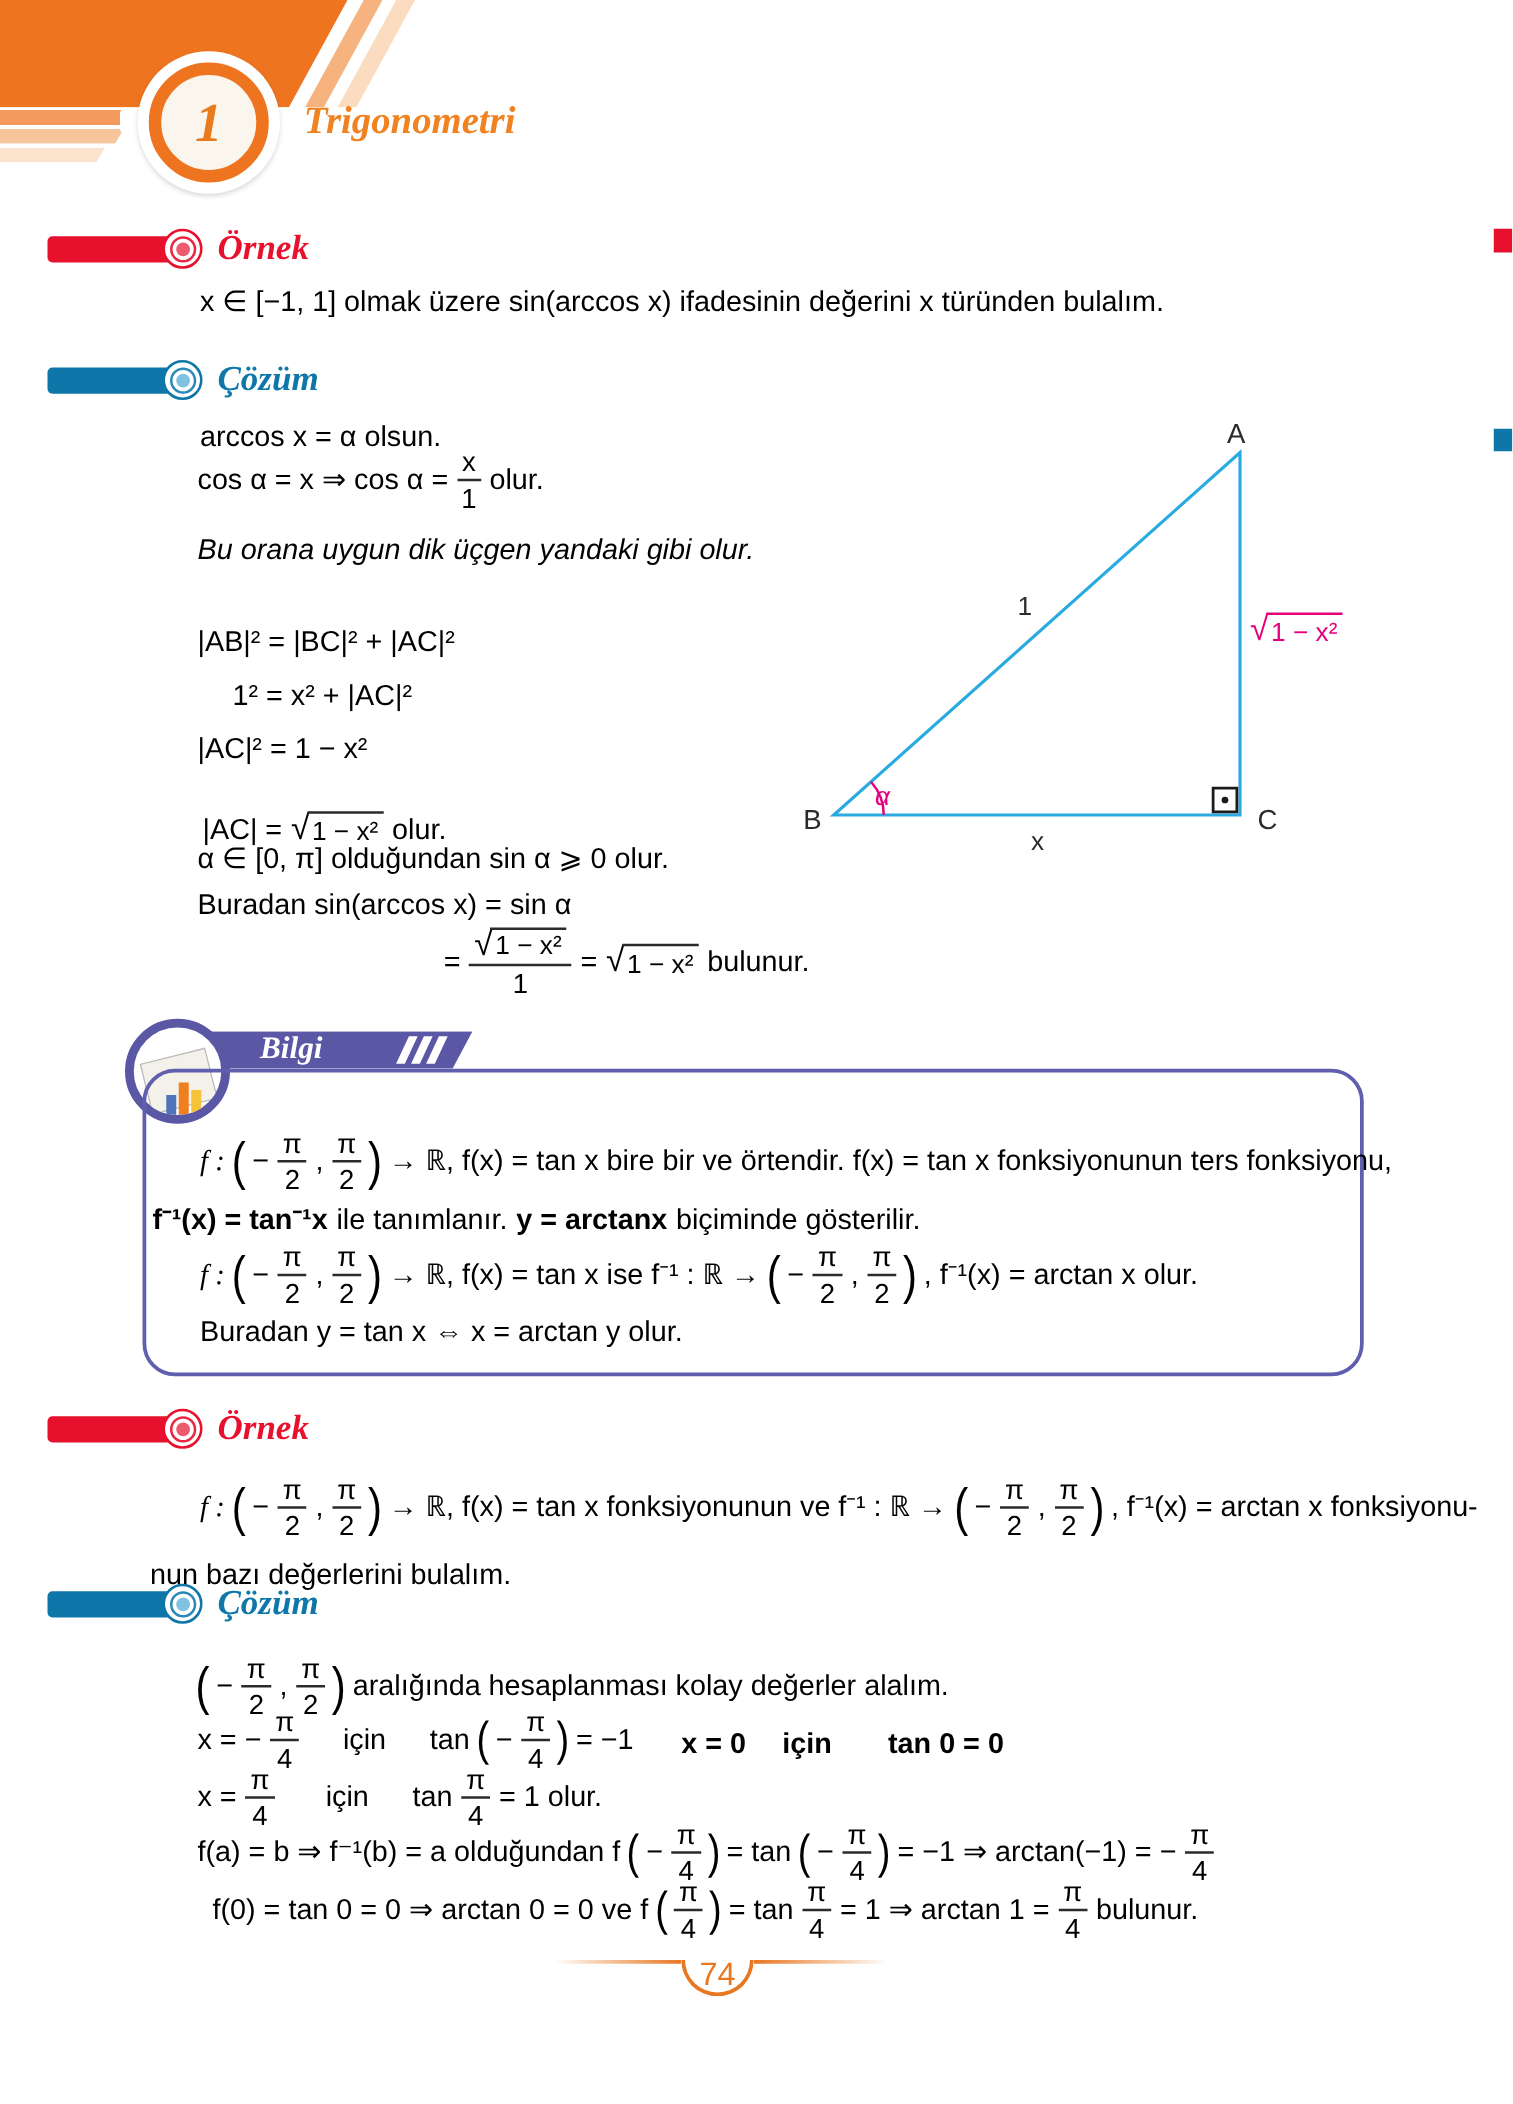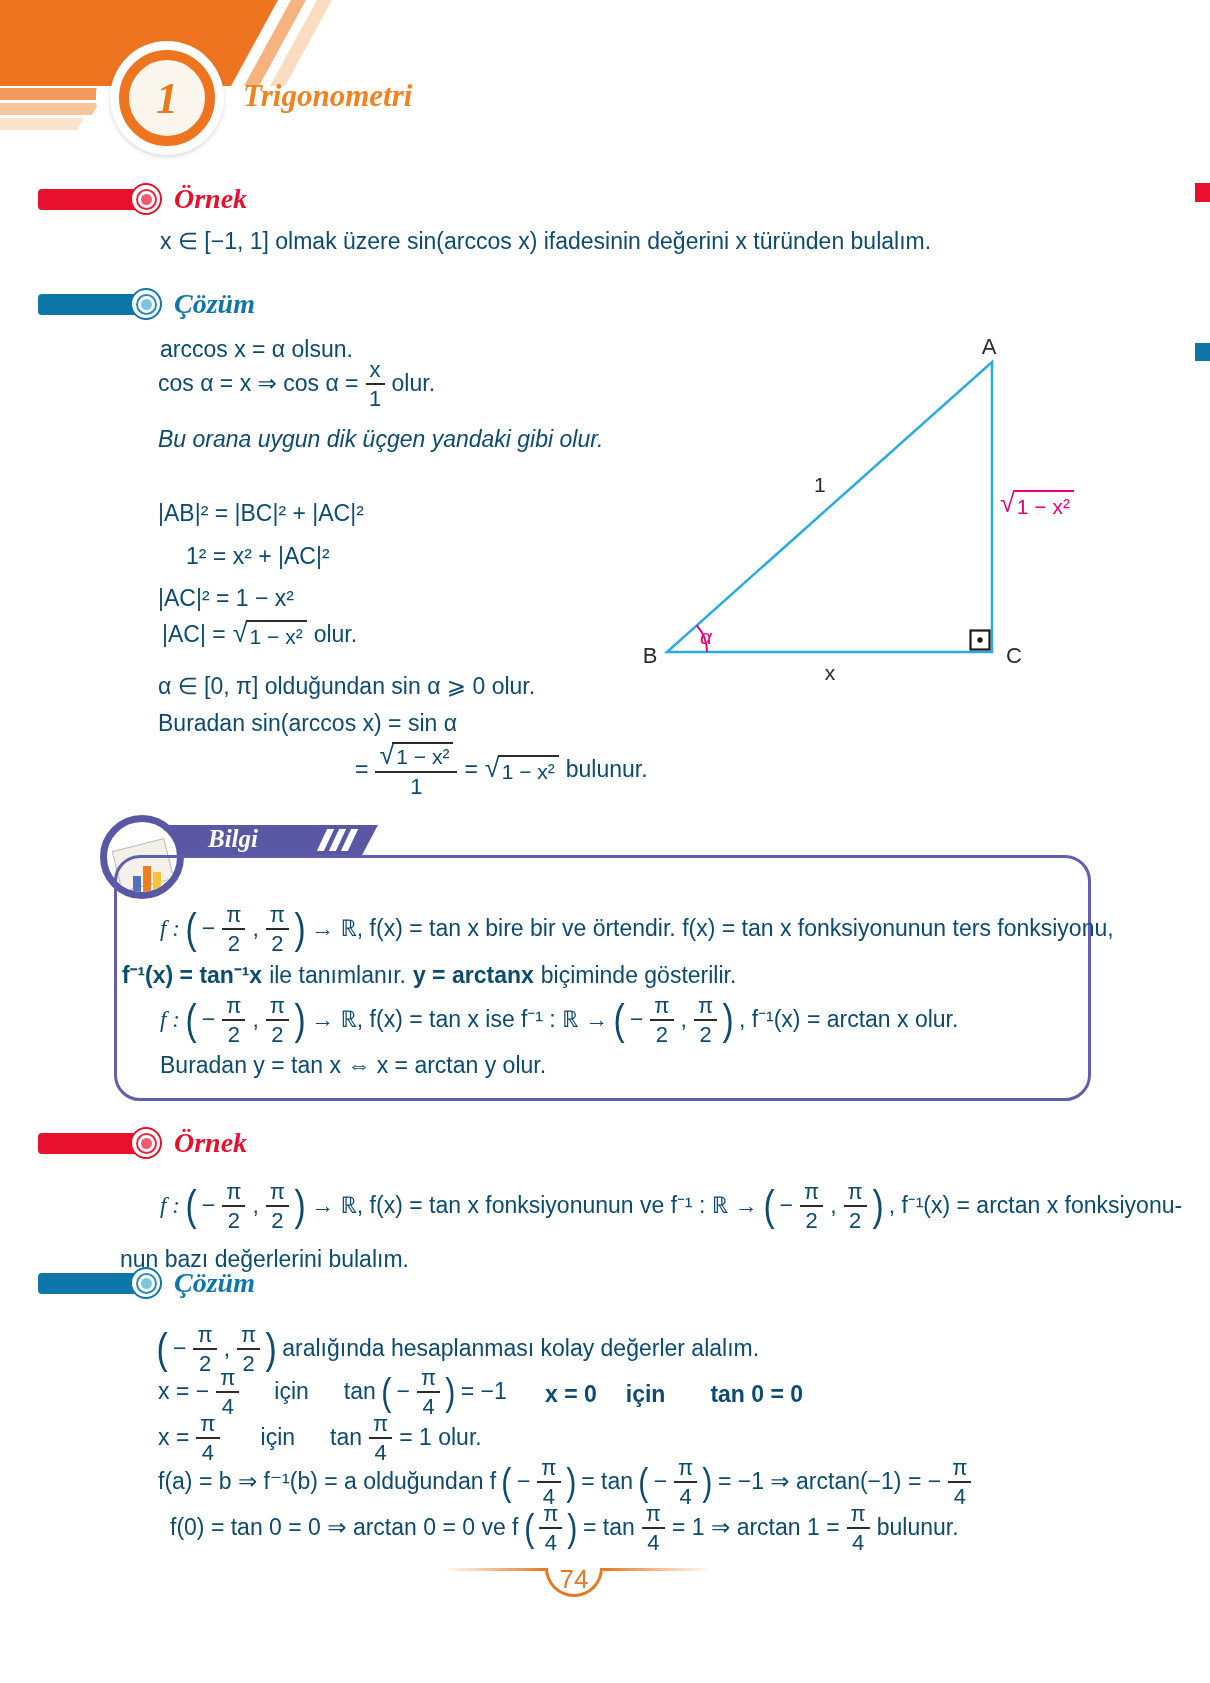--- a/index.html
+++ b/index.html
@@ -34,21 +34,21 @@
   .banner .r2{width:21px;height:21px;border-radius:50%;border:2.4px solid;
               display:flex;align-items:center;justify-content:center;box-sizing:border-box;}
   .banner .core{width:11px;height:11px;border-radius:50%;}
   .banner .lbl{margin-left:12px;font:italic bold 28px "Liberation Serif",serif;}
   .red  .bar{background:#e8112d}.red  .rings{border-color:#e8112d}.red .r2{border-color:#ea2742}
   .red  .core{background:#ef5b6e}.red .lbl{color:#e8112d}
   .blue .bar{background:#0e76a8}.blue .rings{border-color:#0e76a8}.blue .r2{border-color:#2b8ab8}
   .blue .core{background:#7fc3e0}.blue .lbl{color:#0e76a8}
   .edge{position:absolute;}
   
-  .t{position:absolute;white-space:nowrap;font-size:23px;line-height:1.2;color:#0c4a6e;}
+  .t{position:absolute;white-space:nowrap;font-size:23px;line-height:1.2;color:#000000;}
   .ml{display:flex;align-items:center;gap:7px;}
   .frac{display:inline-flex;flex-direction:column;align-items:center;line-height:1.05;font-size:22px;}
   .frac .num{padding:0 4px 2px;border-bottom:2px solid #2b2b2b;}
   .frac .den{padding-top:2px;}
   .sqrt{display:inline-flex;align-items:flex-start;}
   .sqrt .rs{font-size:27px;line-height:1;margin-right:-2px;}
   .sqrt .rb{border-top:2px solid #2b2b2b;padding:2px 4px 0;font-size:21px;}
   .bp{font-size:42px;line-height:.9;font-weight:400;transform:scaleX(.8);margin:0 -3px;}
   .bp.sm{font-size:38px;}
   .bold{font-weight:bold;}
@@ -131,21 +131,21 @@
       <span class="den">1</span>
     </span>
     <span>olur.</span>
   </div>
 
   <div class="t" style="left:158px;top:426px;font-style:italic;">Bu orana uygun dik üçgen yandaki gibi olur.</div>
   <div class="t" style="left:158px;top:500px;">|AB|² = |BC|² + |AC|²</div>
   <div class="t" style="left:186px;top:543px;">1² = x² + |AC|²</div>
   <div class="t" style="left:158px;top:585px;">|AC|² = 1 − x²</div>
 
-  <div class="t ml" style="left:162px;top:618px;height:34px;">
+  <div class="t ml" style="left:162px;top:647px;height:34px;">
     <span>|AC| =</span>
     <span class="sqrt">
       <span class="rs">√</span>
       <span class="rb">1 − x²</span>
     </span>
     <span>olur.</span>
   </div>
 
   <div class="t" style="left:158px;top:673px;">α ∈ [0, π] olduğundan sin α ⩾ 0 olur.</div>
   <div class="t" style="left:158px;top:710px;">Buradan sin(arccos x) = sin α</div>

